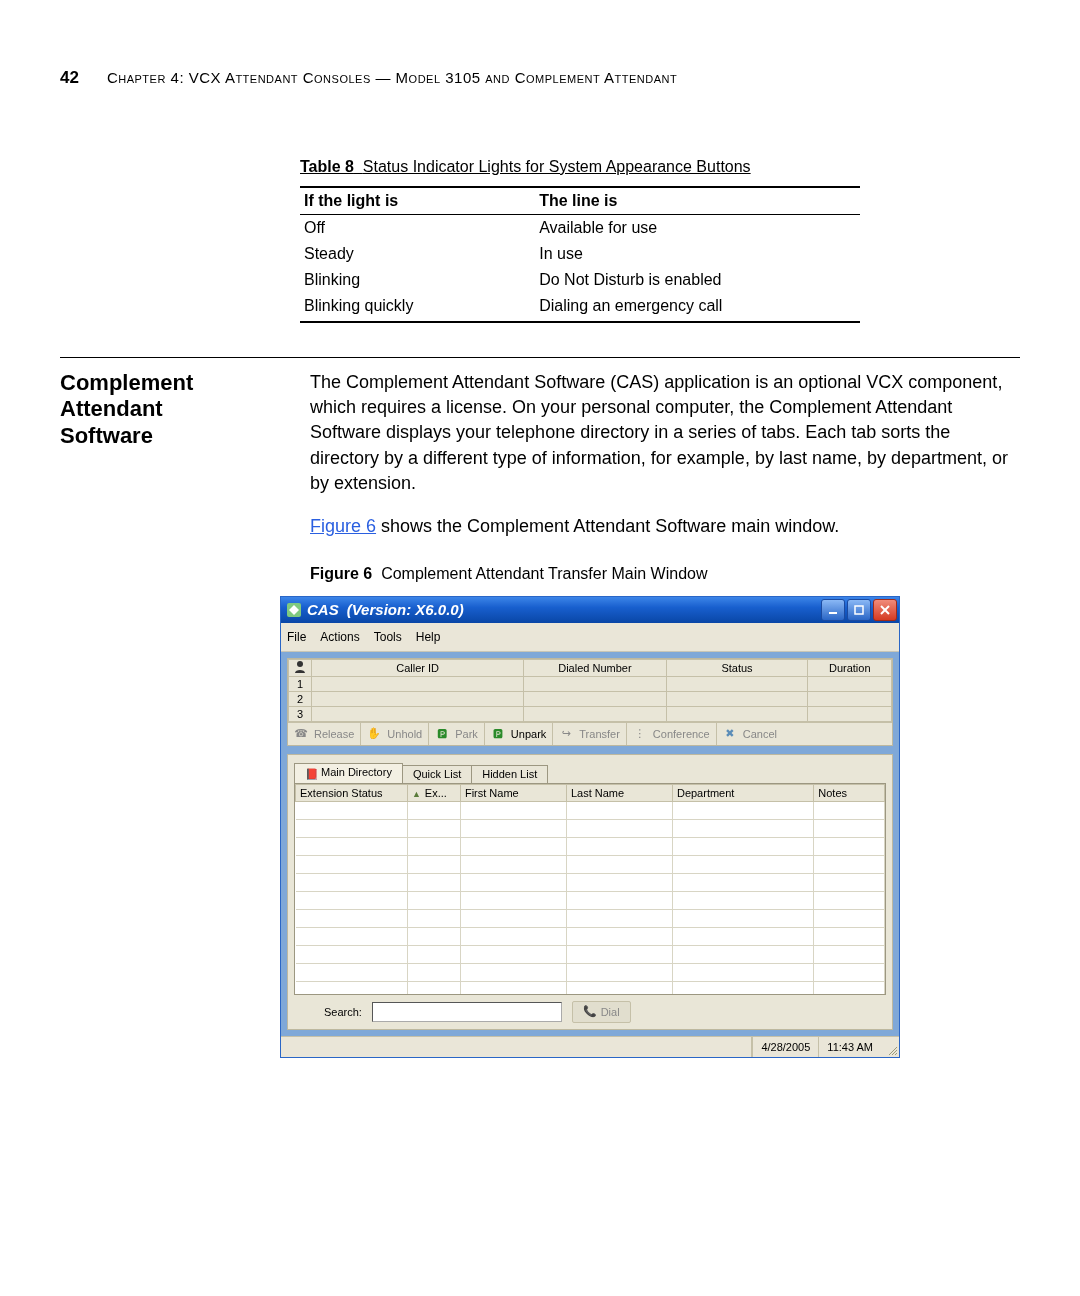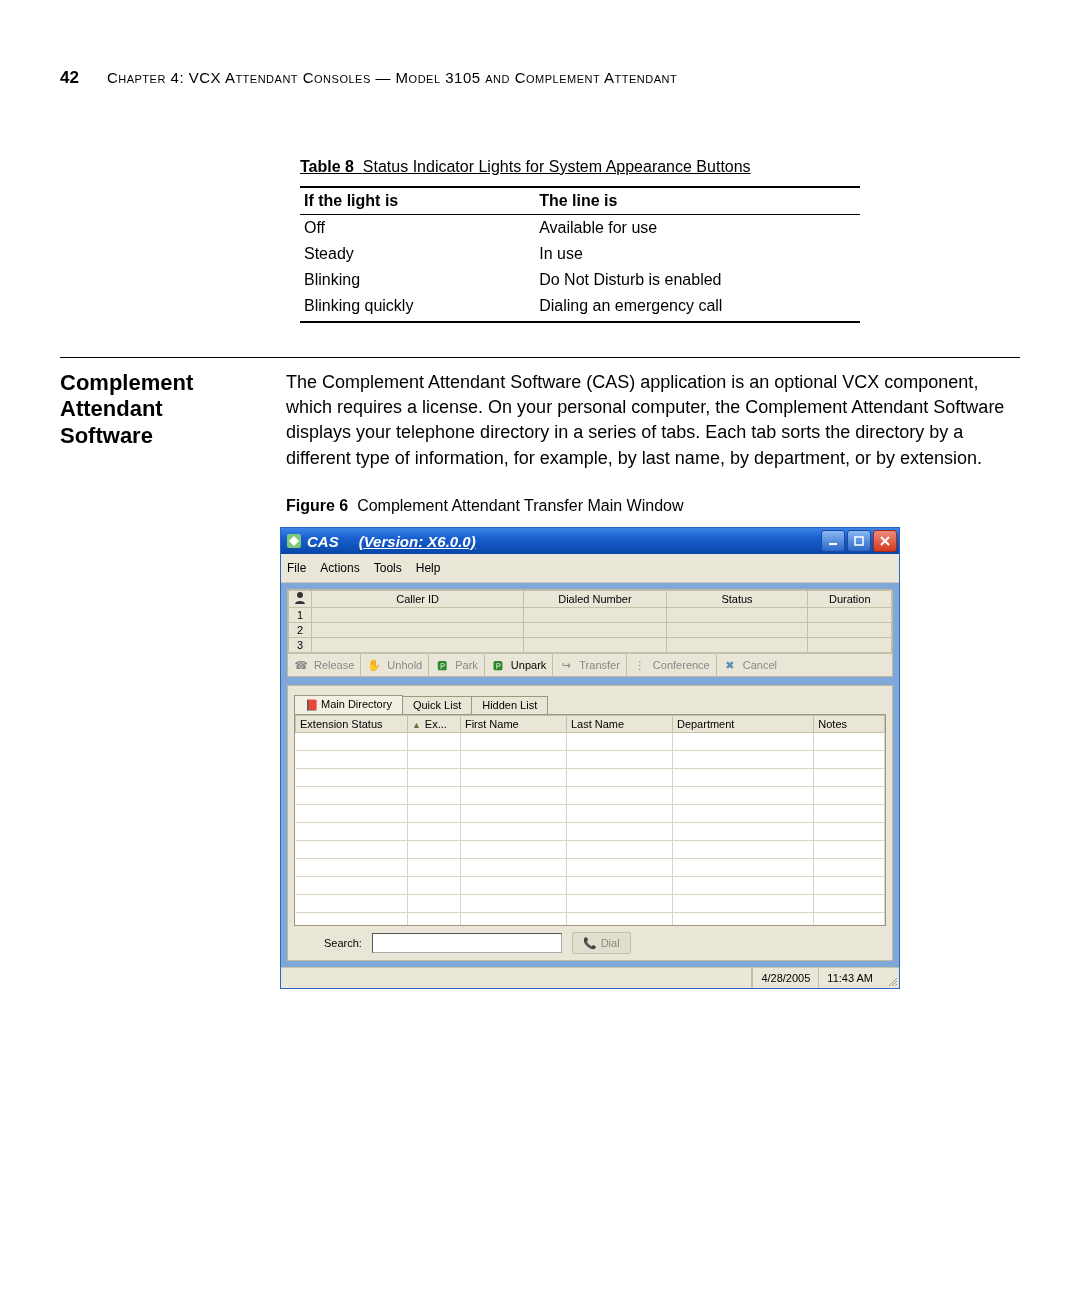--- a/index.html
+++ b/index.html
@@ -9,34 +9,34 @@
   .chap-label { letter-spacing: 0.5px; }
   .table-block { margin: 70px 0 0 240px; width: 560px; }
   .tbl-caption { font-size: 16px; margin-bottom: 10px; text-decoration: underline; }
   .tbl-caption b { font-weight: 700; }
   table.status { width: 100%; border-collapse: collapse; font-size: 16px; }
   table.status th, table.status td { text-align: left; padding: 4px 4px; font-weight: 400; }
   table.status thead th { font-weight: 700; }
   table.status thead { border-top: 2px solid #000; border-bottom: 1px solid #000; }
   table.status tbody tr:last-child td { border-bottom: 2px solid #000; padding-bottom: 6px; }
   .hr { border: none; border-top: 1px solid #000; margin: 34px 0 12px 0; }
-  .section-row { display: flex; }
+  .section-row { display: flex; gap: 24px; }
   .margin-head { width: 200px; flex: 0 0 200px; font-size: 22px; font-weight: 700; line-height: 1.2; padding-right: 26px; }
   .body-col { flex: 1; font-size: 18px; line-height: 1.4; }
   .body-col p { margin: 0 0 18px 0; }
   a.fig-link { color: #2a5fe0; text-decoration: underline; cursor: pointer; }
   .fig-caption { font-size: 16px; margin: 24px 0 10px 0; }
   .fig-caption b { font-weight: 700; }
   
   .cas-window { margin-left: 220px; width: 620px; border: 1px solid #2a66c6; font-family: Tahoma, Arial, sans-serif; font-size: 11px; color: #000; box-sizing: border-box; }
   .titlebar { height: 26px; background: linear-gradient(to bottom, #3c85e8, #185fce 40%, #0946a6); display: flex; align-items: center; color: #fff; padding: 0 2px 0 6px; }
   .app-icon { width: 14px; height: 14px; background: #7fc97f; border-radius: 2px; margin-right: 6px; display: flex; align-items: center; justify-content: center; }
   .app-icon svg { width: 10px; height: 10px; }
   .title-text { font-weight: 700; font-style: italic; font-size: 15px; flex: 0 0 auto; }
-  .title-version { font-weight: 700; font-style: italic; font-size: 15px; margin-left: 20px; text-decoration: underline; }
+  .title-version { font-weight: 700; font-style: italic; font-size: 15px; margin-left: 8px; }
   .title-spacer { flex: 1; }
   .win-btn { width: 22px; height: 20px; margin-left: 2px; background: linear-gradient(to bottom, #8ab8f5, #2a66c6); border: 1px solid #1b4aa0; border-radius: 3px; display: flex; align-items: center; justify-content: center; color: #fff; }
   .win-btn.close { background: linear-gradient(to bottom, #f08b7a, #d43a22); border-color: #a02a18; }
   .menubar { height: 20px; background: #eae6d8; display: flex; align-items: center; padding: 4px 6px; gap: 14px; border-bottom: 1px solid #c9c6b6; }
   .menubar span { font-size: 12px; }
   .content-area { background: #7fa8d8; padding: 6px; }
   .panel { background: #e9e6d7; border: 1px solid #bdb89f; margin-bottom: 8px; }
   .call-grid { width: 100%; border-collapse: collapse; background: #e9e6d7; }
   .call-grid th, .call-grid td { border: 1px solid #c5c0a8; height: 14px; font-size: 11px; text-align: center; padding: 0 4px; }
   .call-grid th { background: #e9e6d7; font-weight: 400; }
@@ -104,20 +104,23 @@
       </tbody>
     </table>
   </div>
 
   <hr class="hr">
 
   <div class="section-row">
     <div class="margin-head">Complement Attendant Software</div>
     <div class="body-col">
       <p>The Complement Attendant Software (CAS) application is an optional VCX component, which requires a license. On your personal computer, the Complement Attendant Software displays your telephone directory in a series of tabs. Each tab sorts the directory by a different type of information, for example, by last name, by department, or by extension.</p>
+      <p>
+        <a class="fig-link">Figure 6</a><span> shows the Complement Attendant Software main window.</span>
+      </p>
       <div class="fig-caption">
         <b>Figure 6</b>&nbsp;&nbsp;<span>Complement Attendant Transfer Main Window</span>
       </div>
     </div>
   </div>
 
   <div class="cas-window">
     <div class="titlebar">
       <span class="app-icon">
         <svg viewBox="0 0 10 10">

